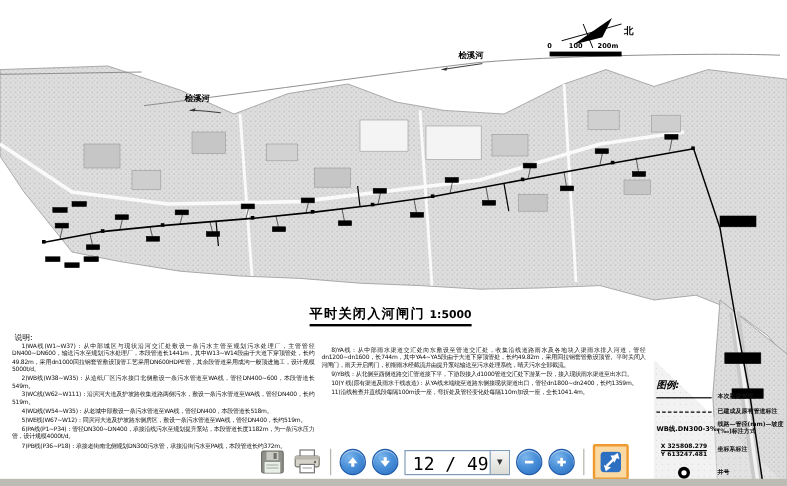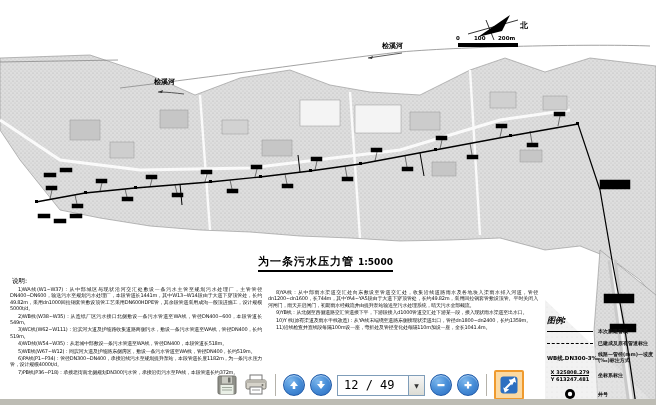--- a/index.html
+++ b/index.html
@@ -31,21 +31,21 @@
   
   .toolbar{left:215px;top:370px;height:30px;display:flex;align-items:center;gap:5px;}
   .tbtn{width:24px;height:24px;display:flex;align-items:center;justify-content:center;cursor:pointer;}
   .tsep{width:1px;height:22px;background:#b5b2aa;margin:0 2px;}
   .circle-btn{width:20px;height:20px;border-radius:50%;
       background:radial-gradient(circle at 35% 30%, #7db7ec 0%, #4a90d9 45%, #2a6cc0 100%);
       border:1px solid #1f5aa8;display:flex;align-items:center;justify-content:center;
       color:#fff;font-weight:bold;font-size:12px;line-height:1;cursor:pointer;
       box-shadow:inset 0 1px 1px rgba(255,255,255,.5);}
   .combo{width:86px;height:19px;background:#fff;border:1px solid #7f9db9;display:flex;align-items:stretch;}
-  .combo-text{flex:1;font-size:12px;padding:2px 0 0 6px;font-family:"DejaVu Sans Mono","Liberation Mono",monospace;}
+  .combo-text{flex:1;font-size:15px;padding:2px 0 0 6px;font-family:"DejaVu Sans Mono","Liberation Mono",monospace;}
   .combo-drop{width:15px;border-left:1px solid #7f9db9;
       background:linear-gradient(#f6f6f6,#dcdcd4);display:flex;align-items:center;justify-content:center;
       font-size:6px;color:#333;cursor:pointer;}
   .fit-btn{width:26px;height:26px;border:2px solid #ef9a2e;background:#fbd9a2;border-radius:2px;
       display:flex;align-items:center;justify-content:center;cursor:pointer;}
   .bottom-strip{left:0;top:399px;width:656px;height:6px;background:#bdbcb4;}
 </style>
 </head>
 <body>
 
@@ -181,21 +181,21 @@
       <text x="474" y="40" font-size="5.5" font-weight="bold">100</text>
       <text x="498" y="40" font-size="5.5" font-weight="bold">200m</text>
       <rect x="458" y="43" width="60" height="4" fill="#000"></rect>
     </g>
 
     <text x="154" y="84" font-size="7" font-weight="bold">桧溪河</text>
     <text x="382" y="48" font-size="7" font-weight="bold">桧溪河</text>
   </svg>
 
   <div class="abs plan-title">
-    <span>为一条污水压力管</span><span class="scale">1:5000</span>
+    <span>平时关闭入河闸门</span><span class="scale">1:5000</span>
   </div>
 
   <div class="abs notes-head">说明:</div>
   <div class="abs notes-col" id="notes-left">
     <p>1)WA线(W1~W37)：从中部城区与现状沿河交汇处敷设一条污水主管至规划污水处理厂，主管管径DN400~DN600，输送污水至规划污水处理厂，本段管道长1441m，其中W13~W14段由于大道下穿顶管处，长约49.82m，采用dn1000回拉钢套管敷设顶管工艺采用DN600HDPE管，其余段管道采用成沟一般顶进施工，设计规模5000t/d。</p>
     <p>2)WB线(W38~W35)：从造纸厂区污水接口北侧敷设一条污水管道至WA线，管径DN400~600，本段管道长549m。</p>
     <p>3)WC线(W62~W111)：沿滨河大道及护坡路收集道路两侧污水，敷设一条污水管道至WA线，管径DN400，长约519m。</p>
     <p>4)WD线(W54~W35)：从老城中部敷设一条污水管道至WA线，管径DN400，本段管道长518m。</p>
     <p>5)WE线(W67~W12)：同滨河大道及护坡路东侧房区，敷设一条污水管道至WA线，管径DN400，长约519m。</p>
     <p>6)PA线(P1~P34)：管径DN300~DN400，承接沿线污水至规划提升泵站，本段管道长度1182m，为一条污水压力管，设计规模4000t/d。</p>

